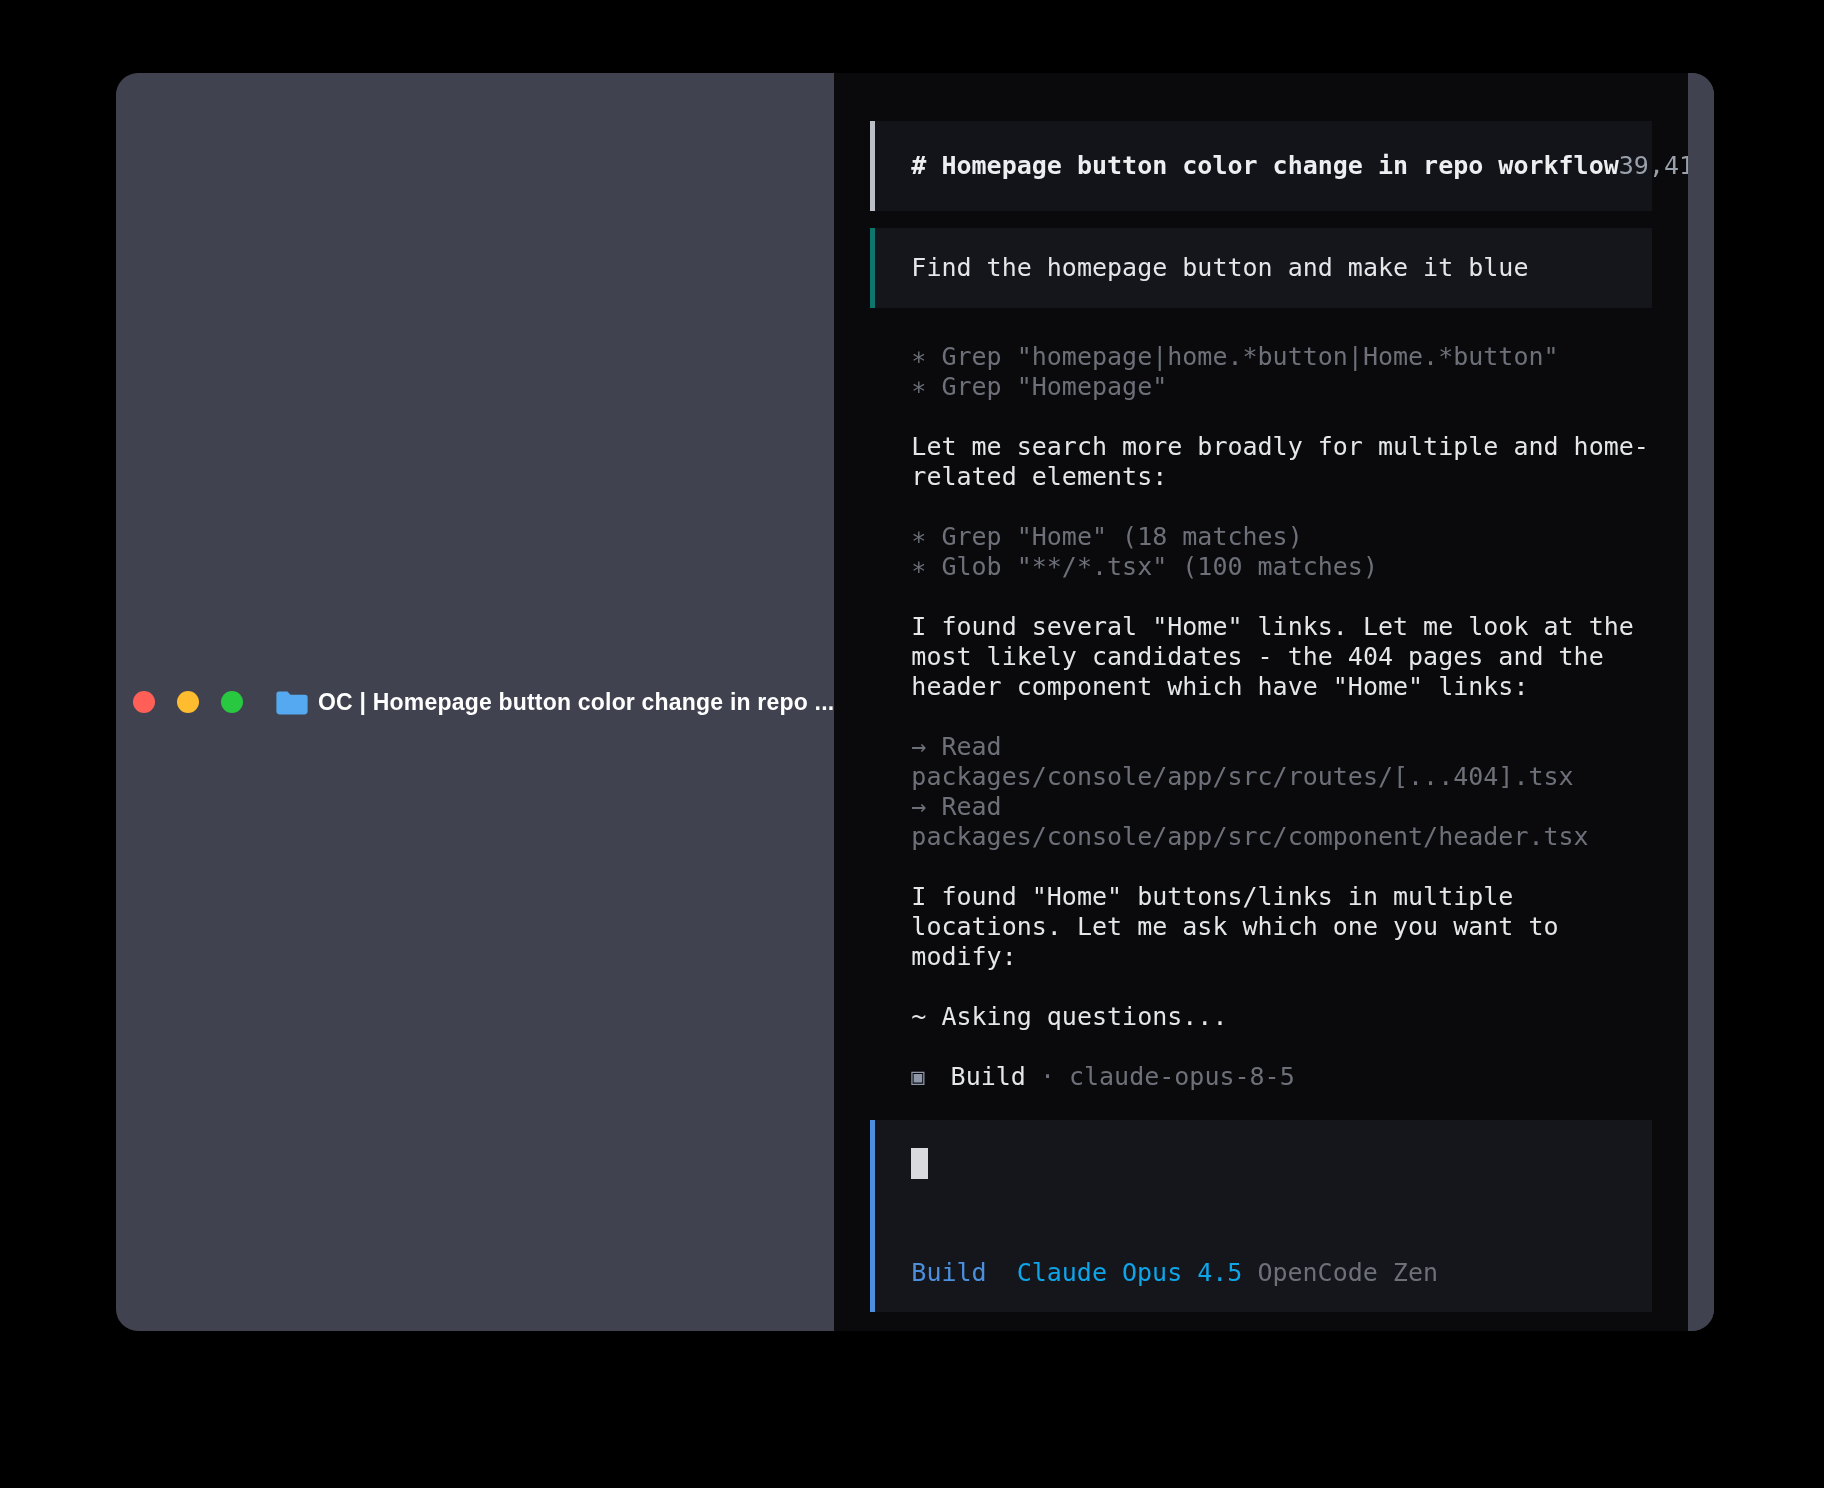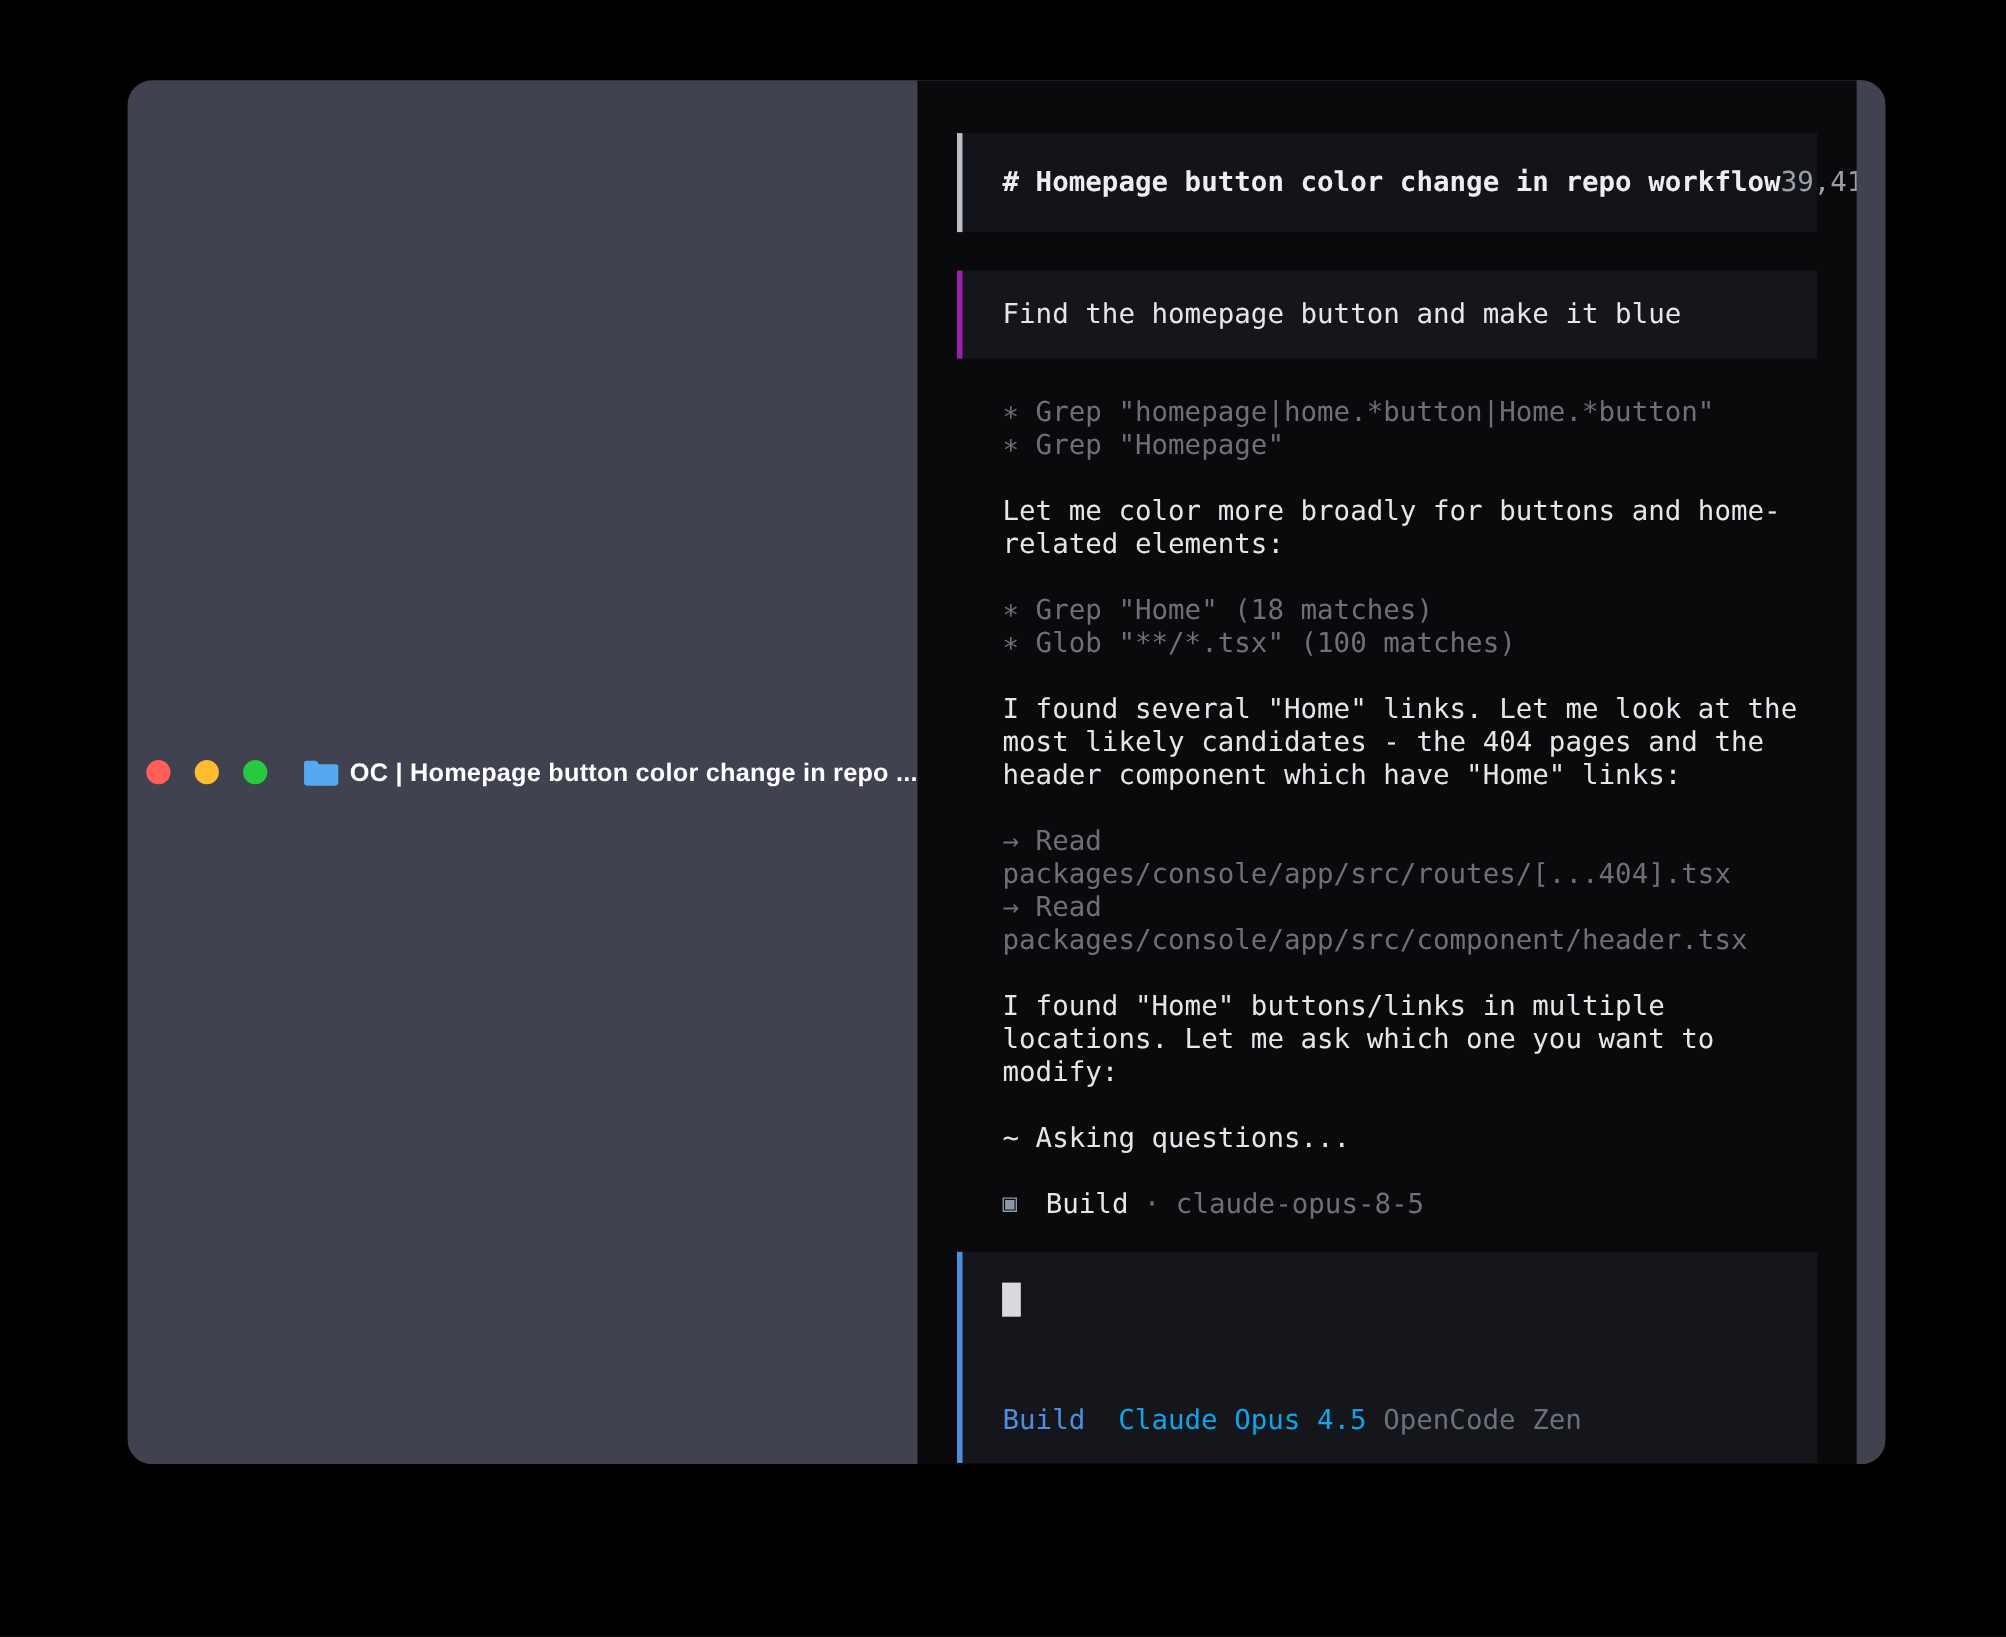--- a/index.html
+++ b/index.html
@@ -34,21 +34,21 @@
 
   .session-header{
     height:90px;border-left:5px solid #bcbec8;background:#131419;
     display:flex;align-items:center;justify-content:space-between;
     padding:0 36px 0 36px;
   }
   .session-title{font-weight:700;color:#eceef0;white-space:nowrap;}
   .session-stats{color:#9aa0aa;display:flex;gap:30px;white-space:nowrap;}
 
   .user-msg{
-    margin-top:35px;height:80px;border-left:5px solid #a21caf;background:#15161c;
+    margin-top:17px;height:80px;border-left:5px solid #0f766e;background:#15161c;
     display:flex;align-items:center;padding-left:36px;
   }
 
   .chat{margin-top:34px;padding-left:41px;}
   .chat > div + div{margin-top:30px;}
   .tool-line{color:#6d7078;white-space:pre-wrap;}
   .text-line{color:#e4e6e8;}
   .agent-line{display:flex;align-items:center;}
   .agent-icon{color:#8d97a8;font-size:22px;margin-right:26px;}
   .agent-name{color:#e4e6e8;margin-right:14px;}
@@ -100,21 +100,21 @@
     </div>
 
     <div class="chat">
 
 
       <div>
         <div class="tool-line">∗ Grep "homepage|home.*button|Home.*button"</div>
         <div class="tool-line">∗ Grep "Homepage"</div>
       </div>
 
-      <div class="text-line">Let me color more broadly for buttons and home-related elements:</div>
+      <div class="text-line">Let me search more broadly for multiple and home-related elements:</div>
 
       <div>
         <div class="tool-line">∗ Grep "Home" (18 matches)</div>
         <div class="tool-line">∗ Glob "**/*.tsx" (100 matches)</div>
       </div>
 
       <div class="text-line">I found several "Home" links. Let me look at the most likely candidates - the 404 pages and the header component which have "Home" links:</div>
 
       <div>
         <div class="tool-line">→ Read packages/console/app/src/routes/[...404].tsx</div>

